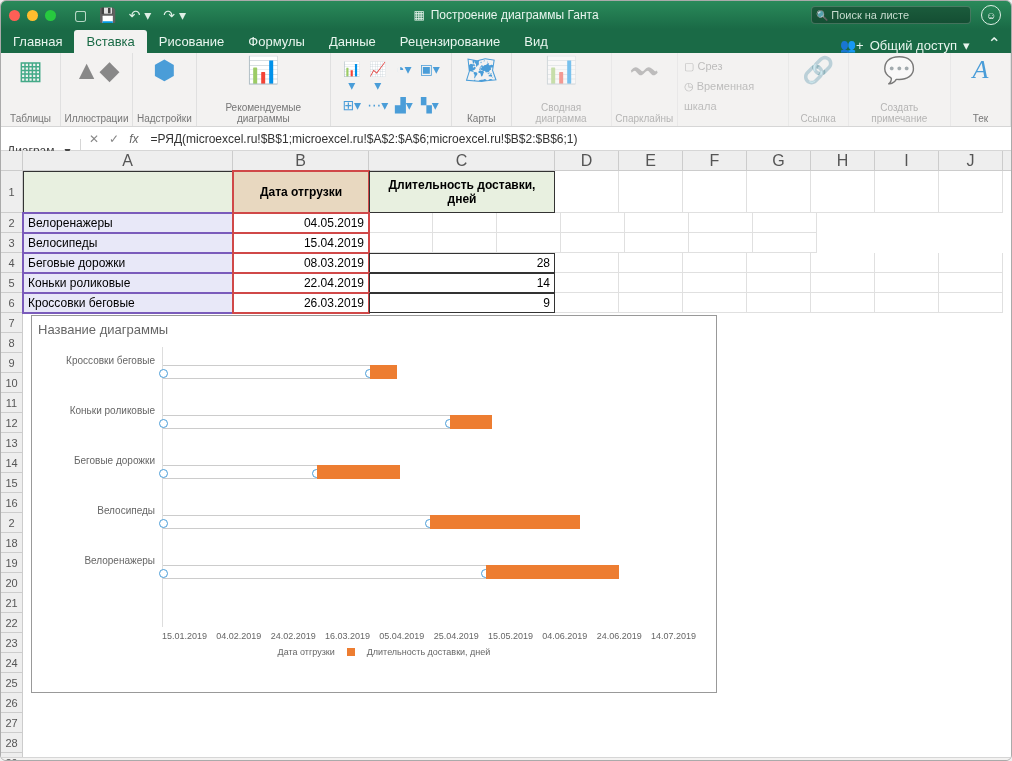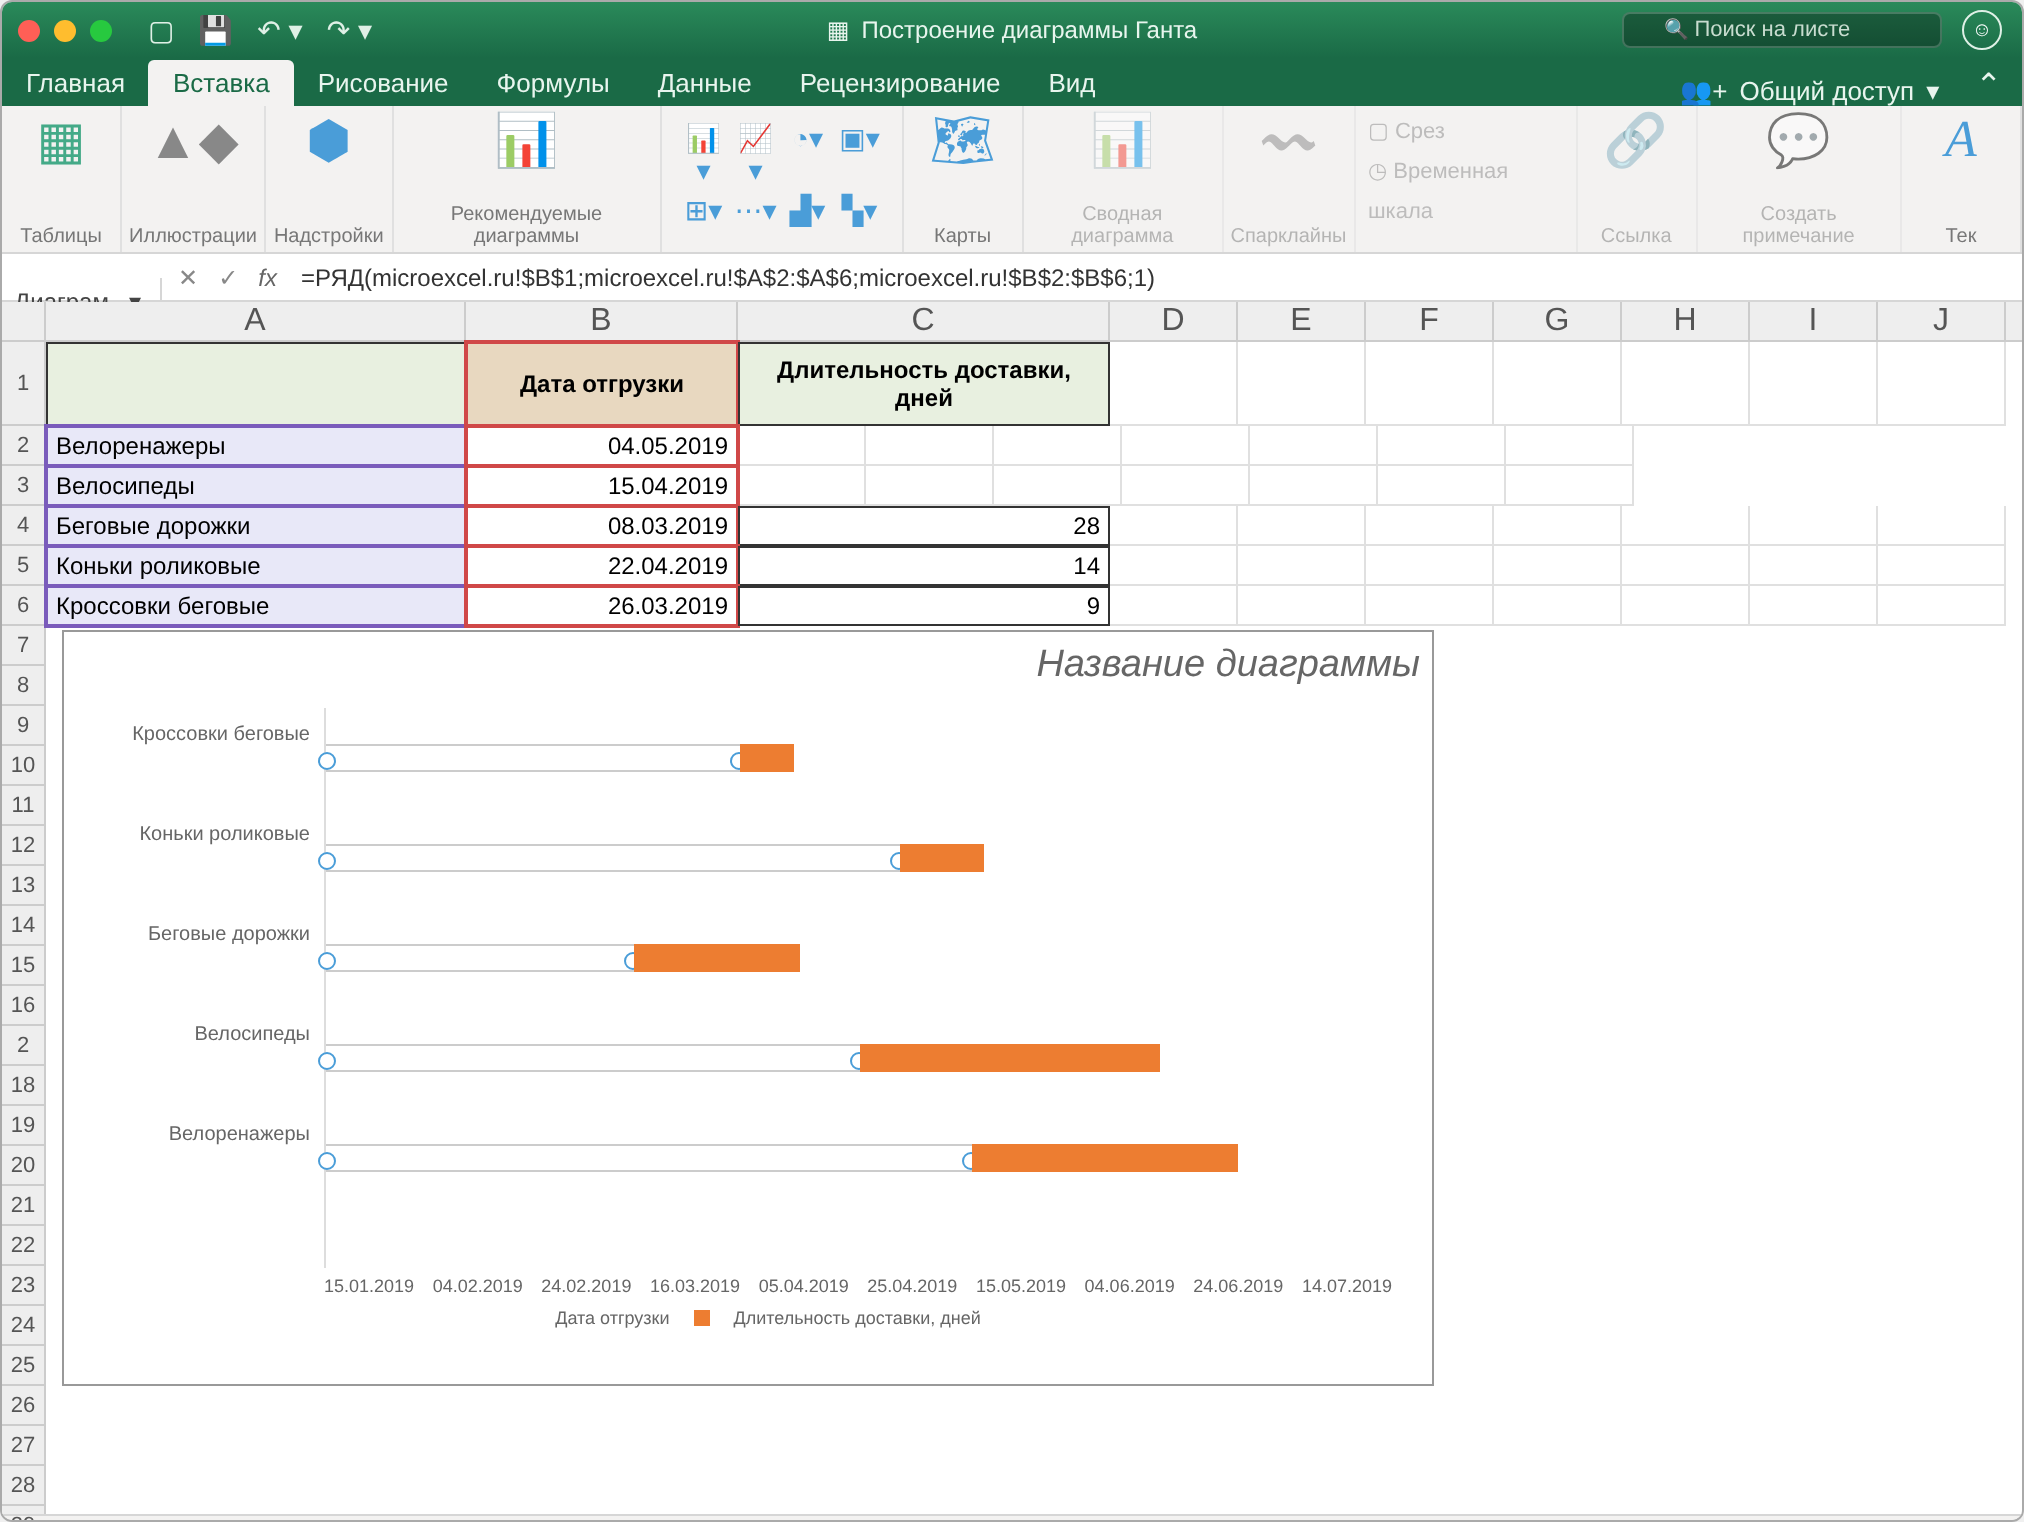--- a/index.html
+++ b/index.html
@@ -6,21 +6,21 @@
 body { background: #f0f0f0; width: 1012px; height: 761px; overflow: hidden; border: 1px solid #aaa; border-radius: 6px; }
 
 
 .titlebar { height: 28px; background: linear-gradient(#2a8a5a, #1a6a46); color: #fff; display: flex; align-items: center; font-size: 12px; position: relative; }
 .traffic { display: flex; gap: 7px; padding: 0 8px; }
 .traffic span { width: 11px; height: 11px; border-radius: 50%; display: block; }
 .tl-close { background: #ff5f56; } .tl-min { background: #ffbd2e; } .tl-max { background: #27c93f; }
 .qat { display: flex; gap: 12px; padding: 0 10px; align-items: center; color: #dff0e6; font-size: 14px; }
 .doc-title { position: absolute; left: 50%; transform: translateX(-50%); display: flex; gap: 6px; align-items: center; color: #e8f5ee; }
 .search-title { margin-left: auto; display: flex; gap: 10px; align-items: center; padding-right: 10px; }
-.search-box { background: rgba(0,0,0,0.3); border: 1px solid rgba(255,255,255,0.2); border-radius: 4px; padding: 2px 20px; width: 160px; color: #c8dccf; font-size: 11px; }
+.search-box { background: rgba(0,0,0,0.3); border: 1px solid rgba(255,255,255,0.2); border-radius: 4px; padding: 2px 4px; width: 160px; color: #c8dccf; font-size: 11px; }
 .search-box::before { content: "🔍 "; font-size: 10px; }
 .smile { width: 20px; height: 20px; border: 1.5px solid #dff0e6; border-radius: 50%; display: flex; align-items: center; justify-content: center; font-size: 10px; }
 
 
 .tabs { height: 24px; background: #1a6a46; display: flex; align-items: flex-end; font-size: 13px; color: #e8f5ee; }
 .tab { padding: 4px 12px; cursor: pointer; }
 .tab.active { background: #f3f2f1; color: #1a6a46; border-radius: 3px 3px 0 0; margin-top: 45px; }
 .share { margin-left: auto; margin-right: 8px; display: flex; gap: 6px; align-items: center; }
 .collapse { padding: 0 10px; font-size: 16px; }
 
@@ -63,21 +63,21 @@
 .hdr { background: #e8f0e0; font-weight: 600; text-align: center !important; display: flex; align-items: center; justify-content: center; border: 1px solid #333; }
 .hdr.B { background: #e8d8c0; }
 .data-row .cell.A { background: #e8e8f8; border: 1px solid #555; }
 .data-row .cell.B { border: 1px solid #555; }
 .data-row .cell.C { border: 1px solid #333; }
 .sel-a { outline: 2px solid #7a5bbb; outline-offset: -1px; }
 .sel-b { outline: 2px solid #d04848; outline-offset: -1px; }
 
 
 .chart-box { position: absolute; left: 8px; top: 144px; width: 686px; height: 378px; background: #fff; border: 1px solid #999; }
-.chart-title { text-align: right; color: #666; padding: 6px; font-size: 19px; font-style: italic; }
+.chart-title { text-align: left; color: #666; padding: 6px; font-size: 13px; }
 .plot { position: relative; margin: 4px 20px 4px 130px; height: 280px; border-left: 1px solid #ddd; }
 .ycat { position: absolute; left: -128px; width: 120px; text-align: right; font-size: 10px; color: #666; }
 .bar-track { position: absolute; height: 34px; width: 100%; }
 .bar-inv { position: absolute; height: 14px; top: 10px; background: transparent; border-top:1px solid #ccc; border-bottom:1px solid #ccc; }
 .bar-inv::before,.bar-inv::after { content:''; position:absolute; width:7px; height:7px; background:#fff; border:1.5px solid #4a9dd8; border-radius:50%; top:3px; }
 .bar-inv::before { left:-4px; } .bar-inv::after { right:-4px; }
 .bar-dur { position: absolute; height: 14px; top: 10px; background: #ed7d31; }
 .xaxis { display: flex; justify-content: space-between; font-size: 9px; color: #666; margin: 0 20px 0 130px; }
 .legend { display:flex; justify-content:center; gap:12px; font-size:9px; color:#666; padding:6px; align-items:center; }
 .leg-sw { width:8px; height:8px; display:inline-block; }

